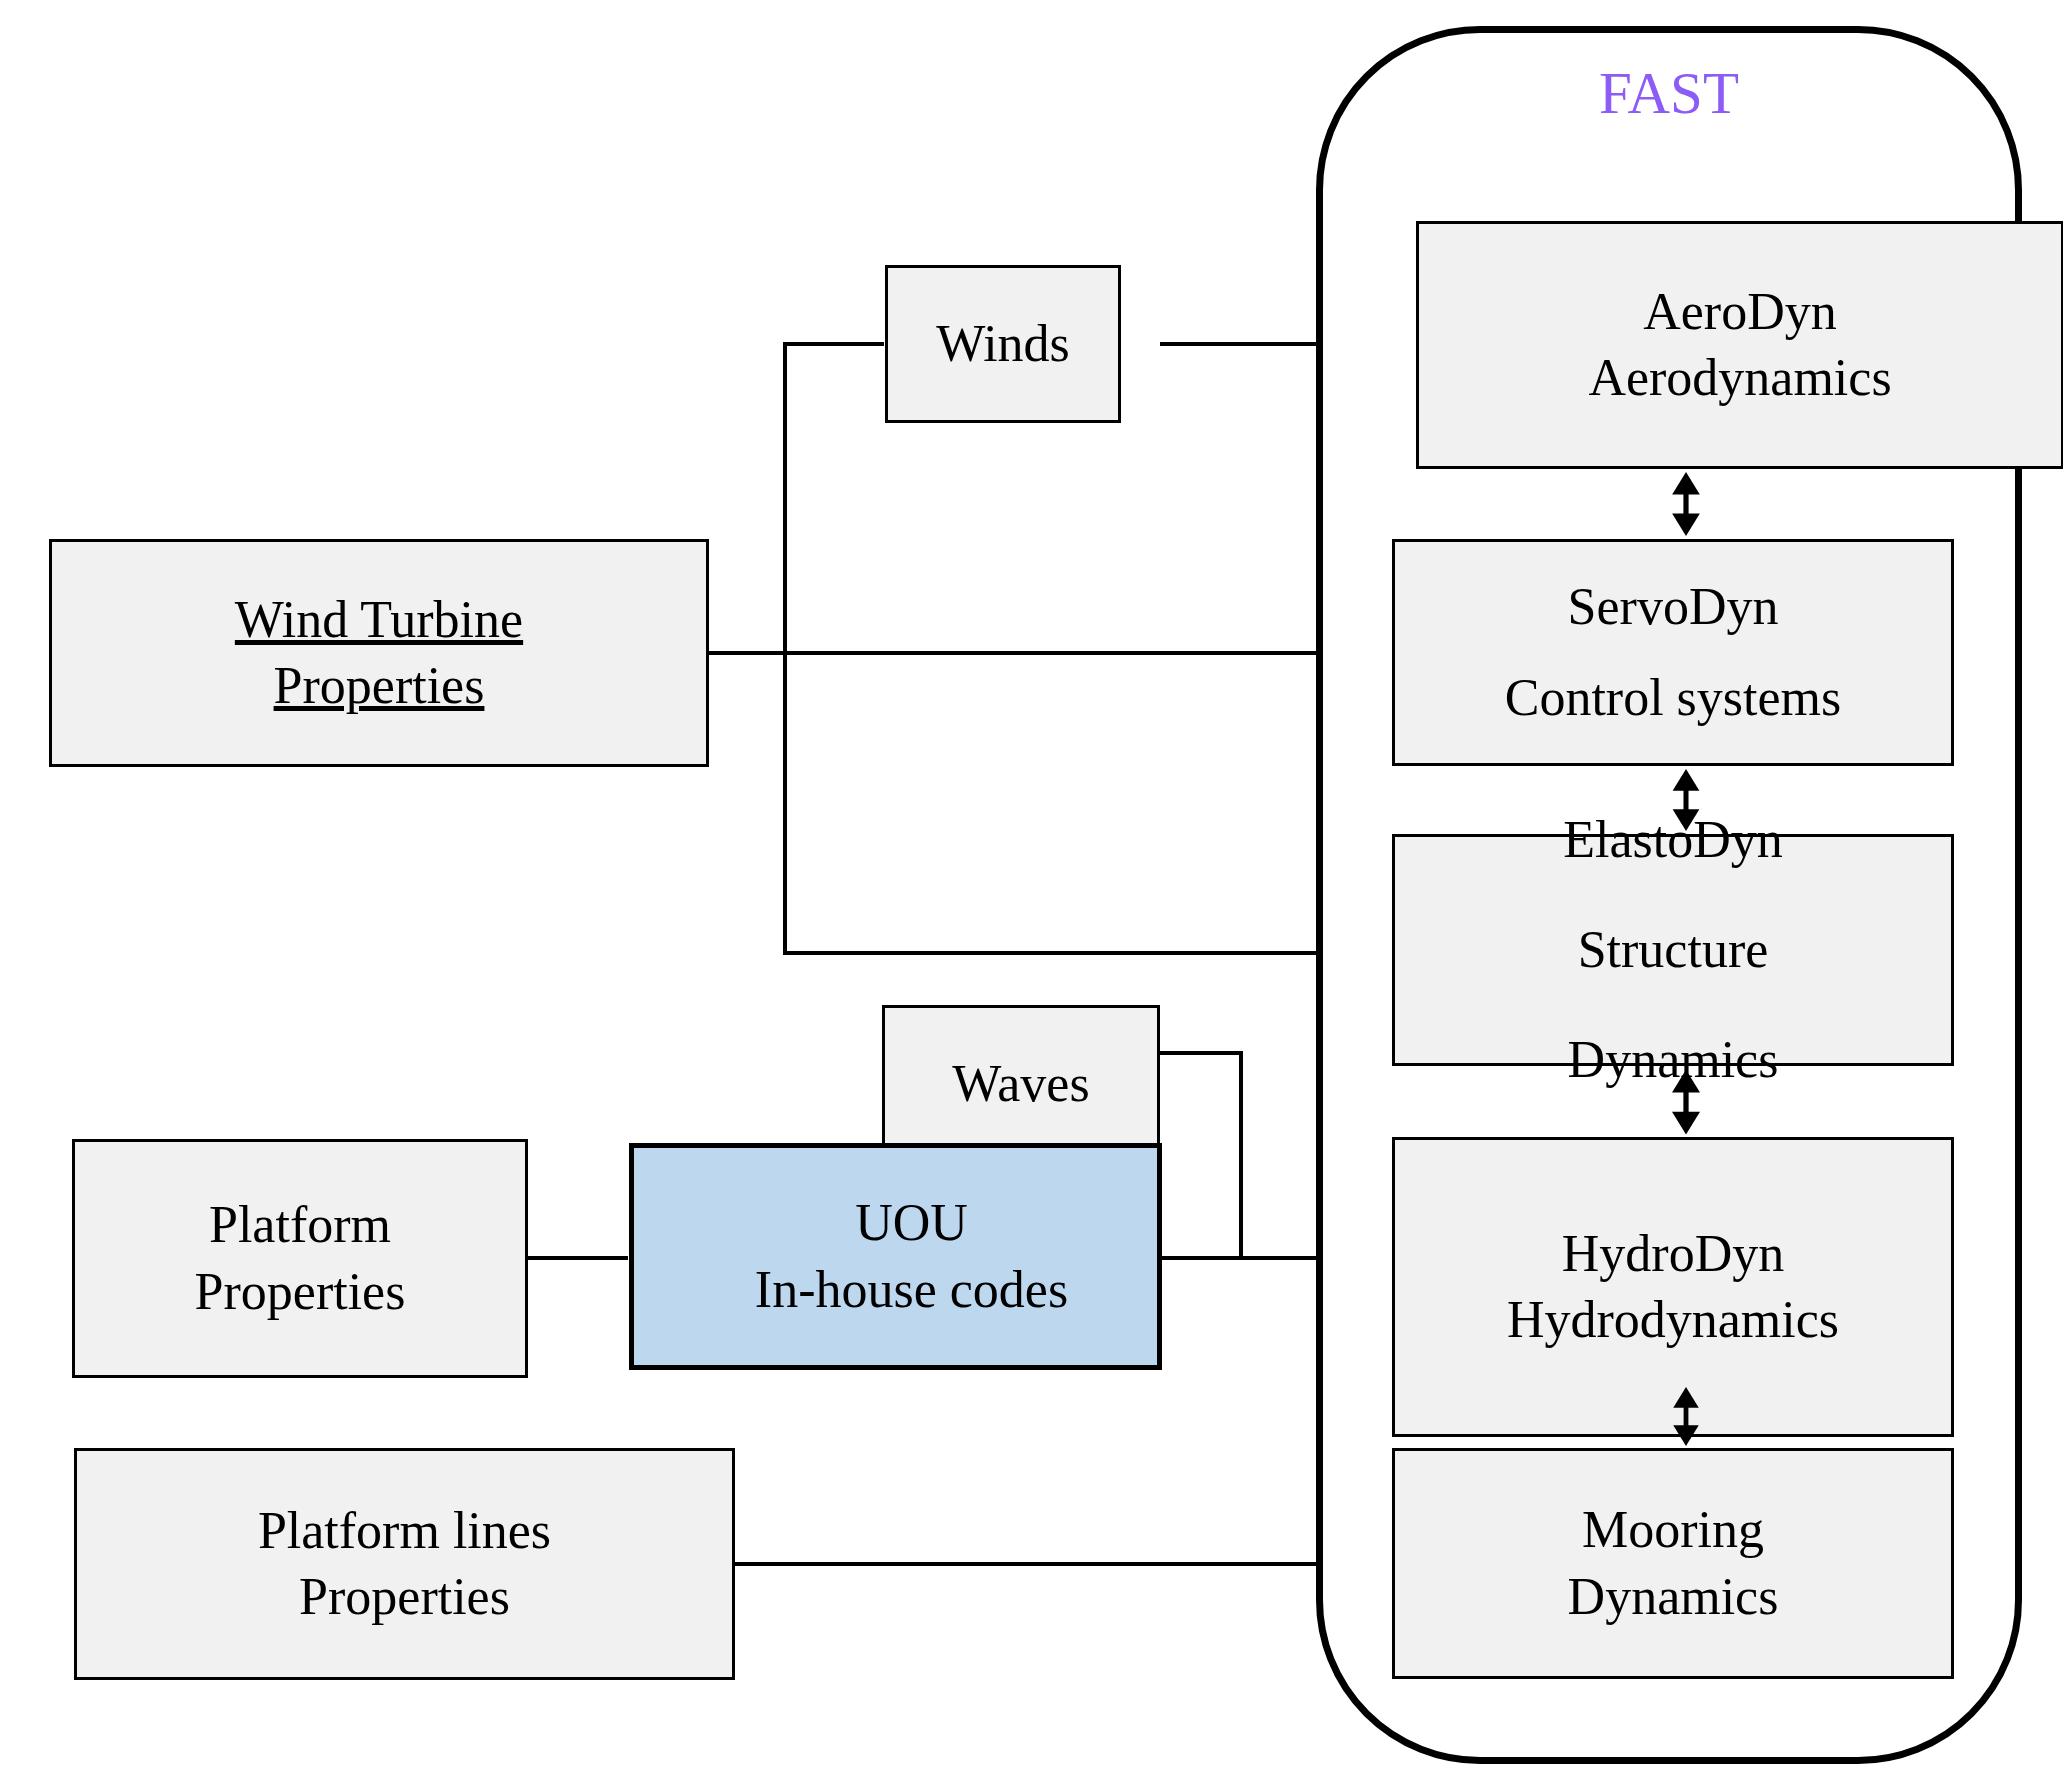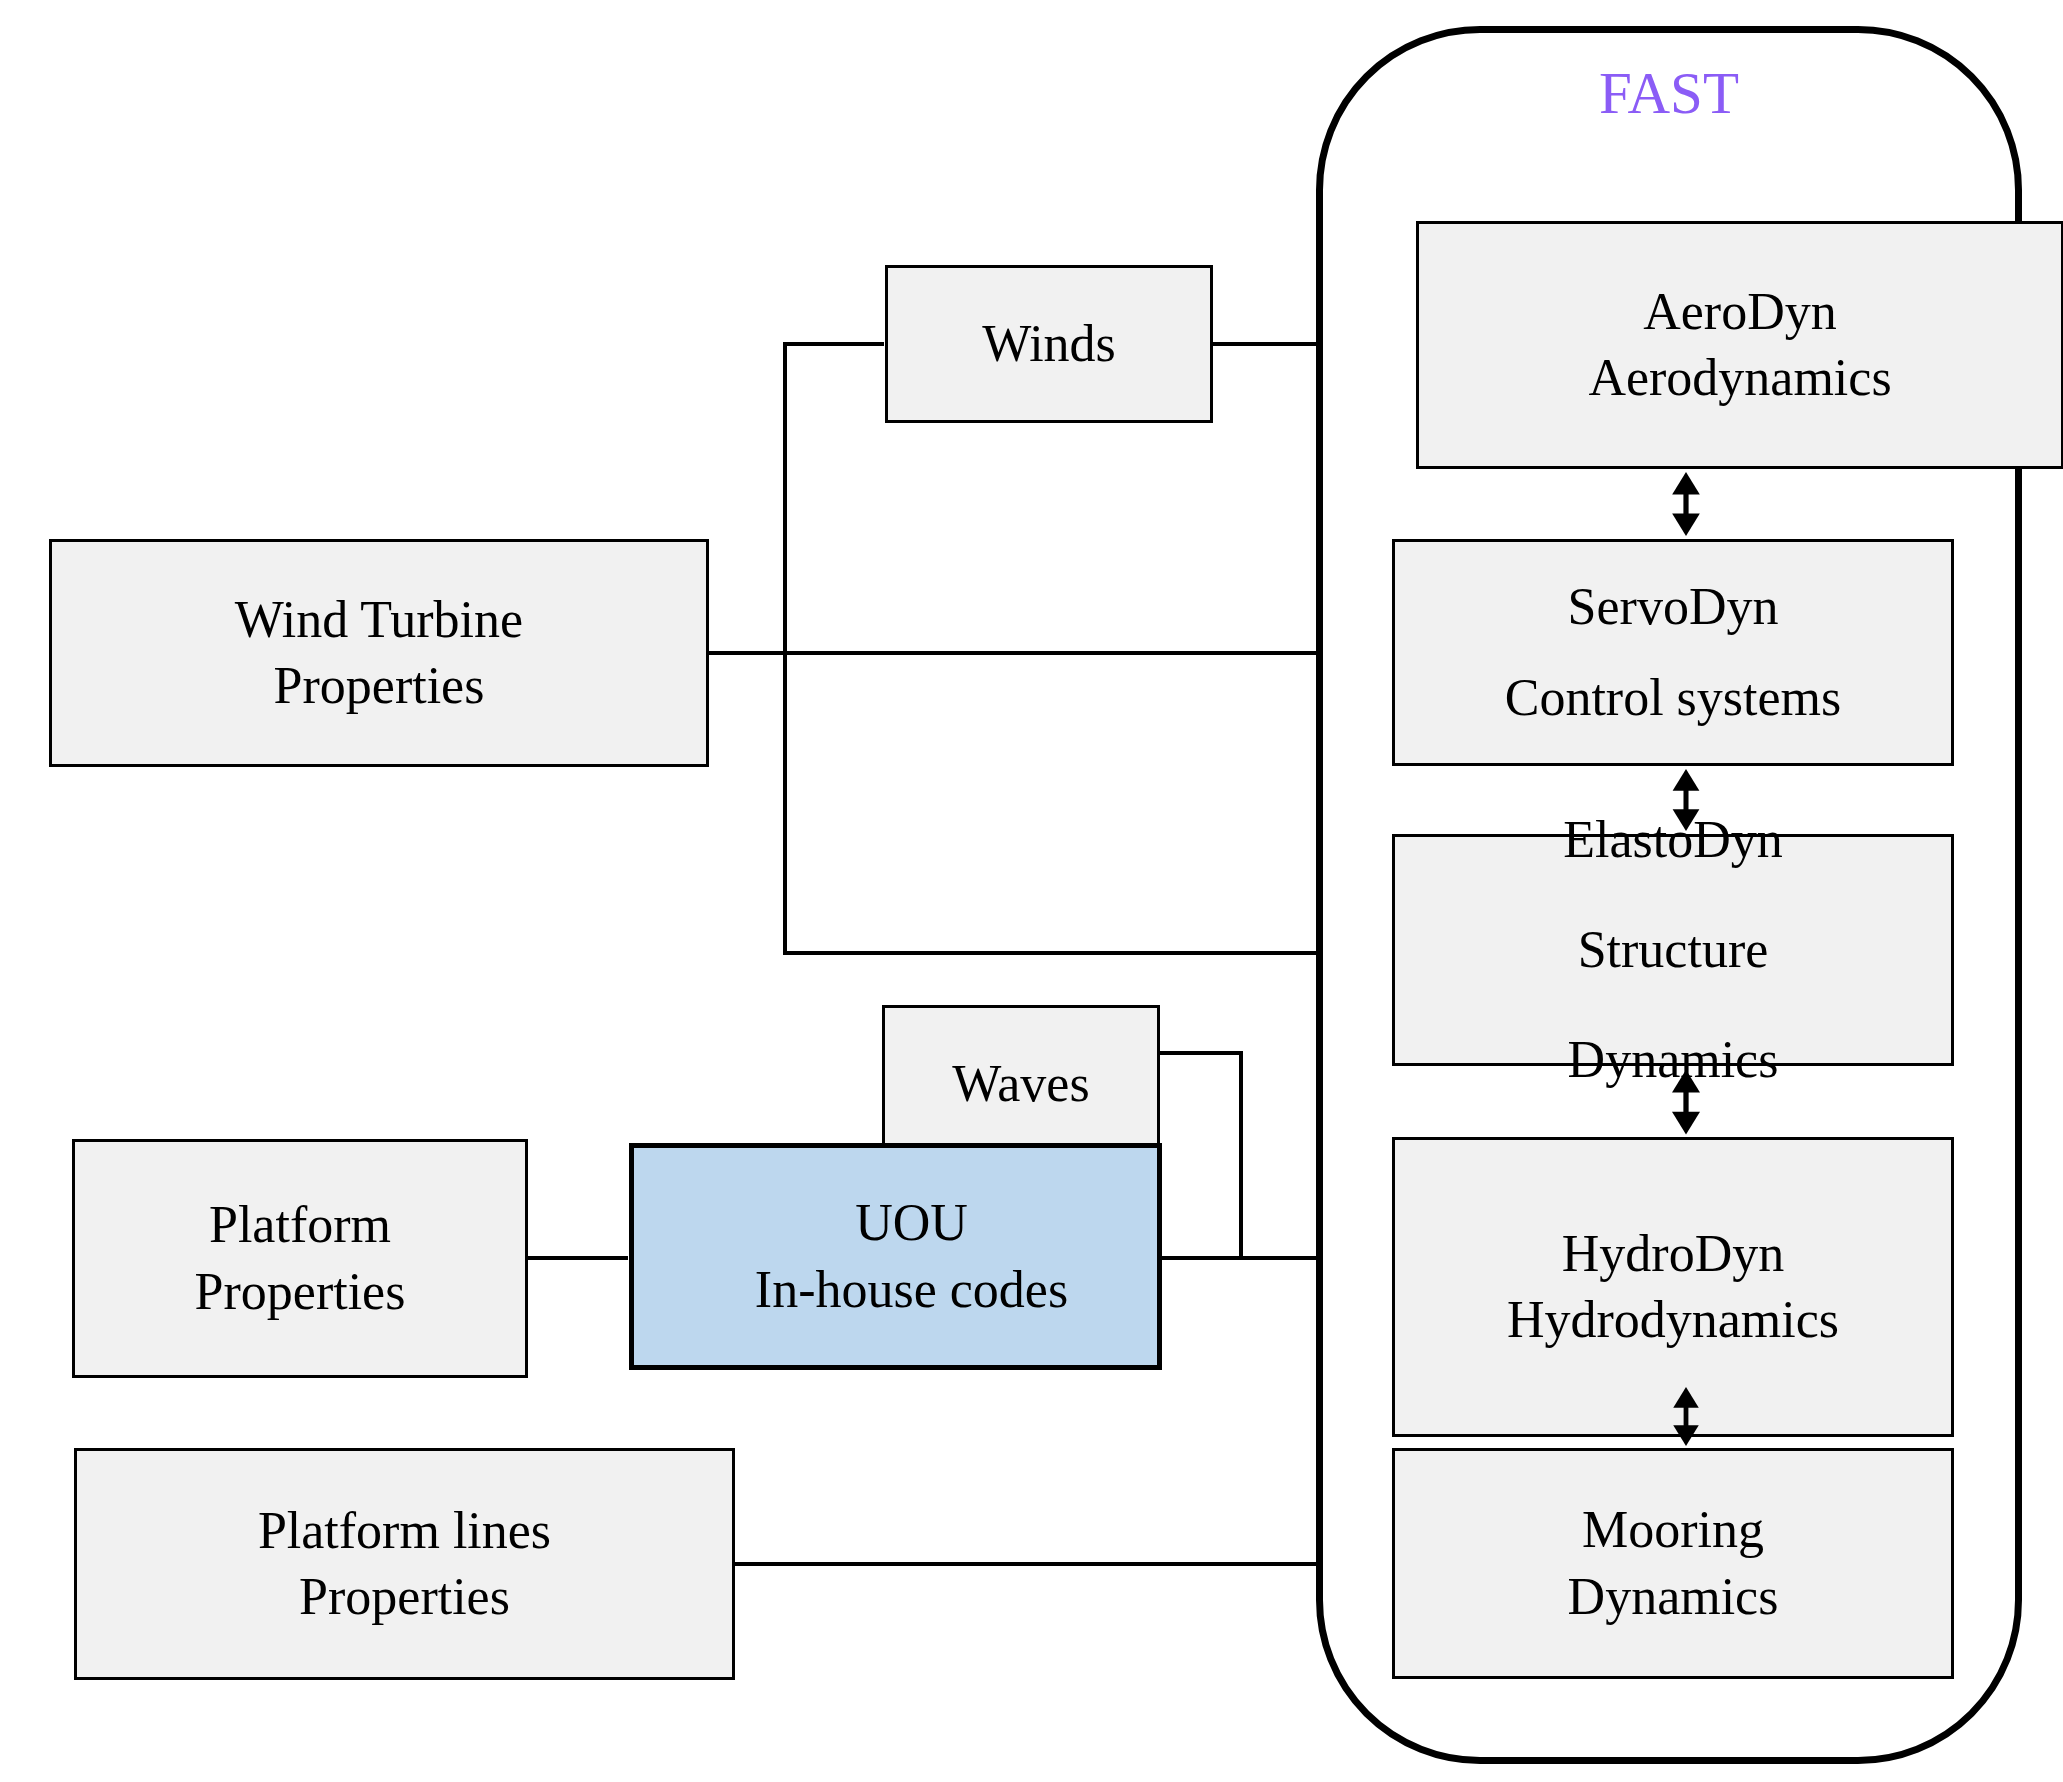--- a/index.html
+++ b/index.html
@@ -121,34 +121,34 @@
     <polygon points="24,0 40,26 8,26" fill="#000"></polygon>
     <rect x="21" y="20" width="6" height="34" fill="#000"></rect>
     <polygon points="24,74 40,48 8,48" fill="#000"></polygon>
   </svg>
   <svg class="arrow" style="top:1387px; height:59px;" viewBox="0 0 48 74">
     <polygon points="24,0 40,26 8,26" fill="#000"></polygon>
     <rect x="21" y="20" width="6" height="34" fill="#000"></rect>
     <polygon points="24,74 40,48 8,48" fill="#000"></polygon>
   </svg>
 
-  <div class="box" style="left:49px; top:539px; width:660px; height:228px;">
+  <div class="box" style="left:49px; top:539px; width:660px; height:228px;text-decoration:underline;">
     <span class="line">Wind Turbine</span>
     <span class="line">Properties</span>
   </div>
   <div class="box" style="left:72px; top:1139px; width:456px; height:239px;">
     <span class="line">Platform</span>
     <span class="line">Properties</span>
   </div>
   <div class="box" style="left:74px; top:1448px; width:661px; height:232px;">
     <span class="line">Platform lines</span>
     <span class="line">Properties</span>
   </div>
 
-  <div class="box" style="left:885px; top:265px; width:328px; height:158px;">
+  <div class="box" style="left:885px; top:265px; width:236px; height:158px;">
     <span class="line">Winds</span>
   </div>
   <div class="box" style="left:882px; top:973px; width:278px; height:159px;margin-top:32px;">
     <span class="line">Waves</span>
   </div>
   <div class="box uou-box" style="left:629px; top:1143px; width:533px; height:227px;padding-left:32px;">
     <span class="line">UOU</span>
     <span class="line">In-house codes</span>
   </div>
 

